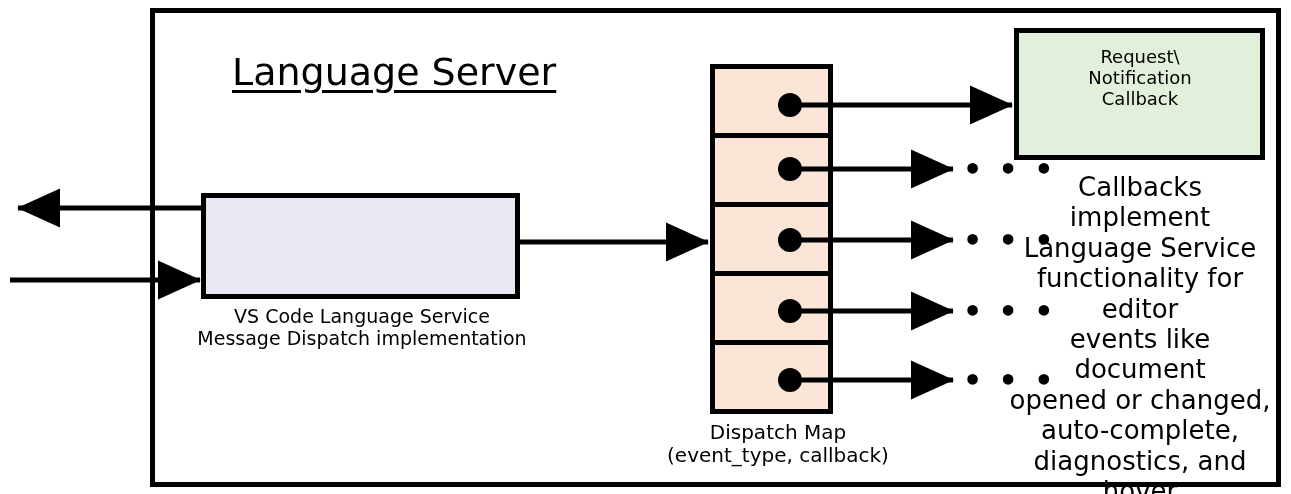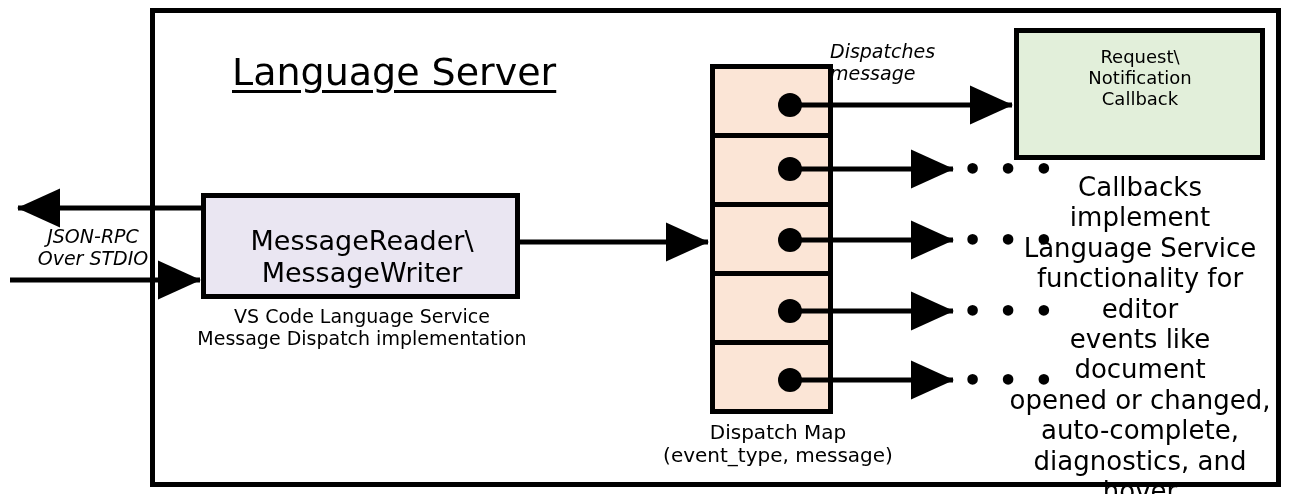--- a/index.html
+++ b/index.html
@@ -125,34 +125,28 @@
     <line x1="790" y1="169" x2="953" y2="169" stroke="#000000" stroke-width="5" marker-end="url(#ah)"></line>
     <line x1="790" y1="240" x2="953" y2="240" stroke="#000000" stroke-width="5" marker-end="url(#ah)"></line>
     <line x1="790" y1="311" x2="953" y2="311" stroke="#000000" stroke-width="5" marker-end="url(#ah)"></line>
     <line x1="790" y1="380" x2="953" y2="380" stroke="#000000" stroke-width="5" marker-end="url(#ah)"></line>
 
     <rect x="1016.5" y="30.5" width="246" height="127" fill="#E2EFDA" stroke="#000000" stroke-width="5"></rect>
   </svg>
 
   <div class="txt" id="server-title"><u>Language Server</u></div>
 
-  <div class="txt italic" id="jsonrpc-label" style="font-style:italic">JSON-RPC
-Over STDIO</div>
 
-  <div class="txt" id="reader-label">MessageReader\
-MessageWriter</div>
   <div class="txt" id="reader-caption">VS Code Language Service
 Message Dispatch implementation</div>
 
 
-  <div class="txt italic" id="dispatches-label">Dispatches
-message</div>
 
   <div class="txt" id="dispatchmap-caption">Dispatch Map
-(event_type, message)</div>
+(event_type, callback)</div>
 
   <div class="txt" id="callback-label">Request\
 Notification
 Callback</div>
   <div class="txt" id="callback-caption">Callbacks implement
 Language Service
 functionality for editor
 events like document
 opened or changed,
 auto-complete,

